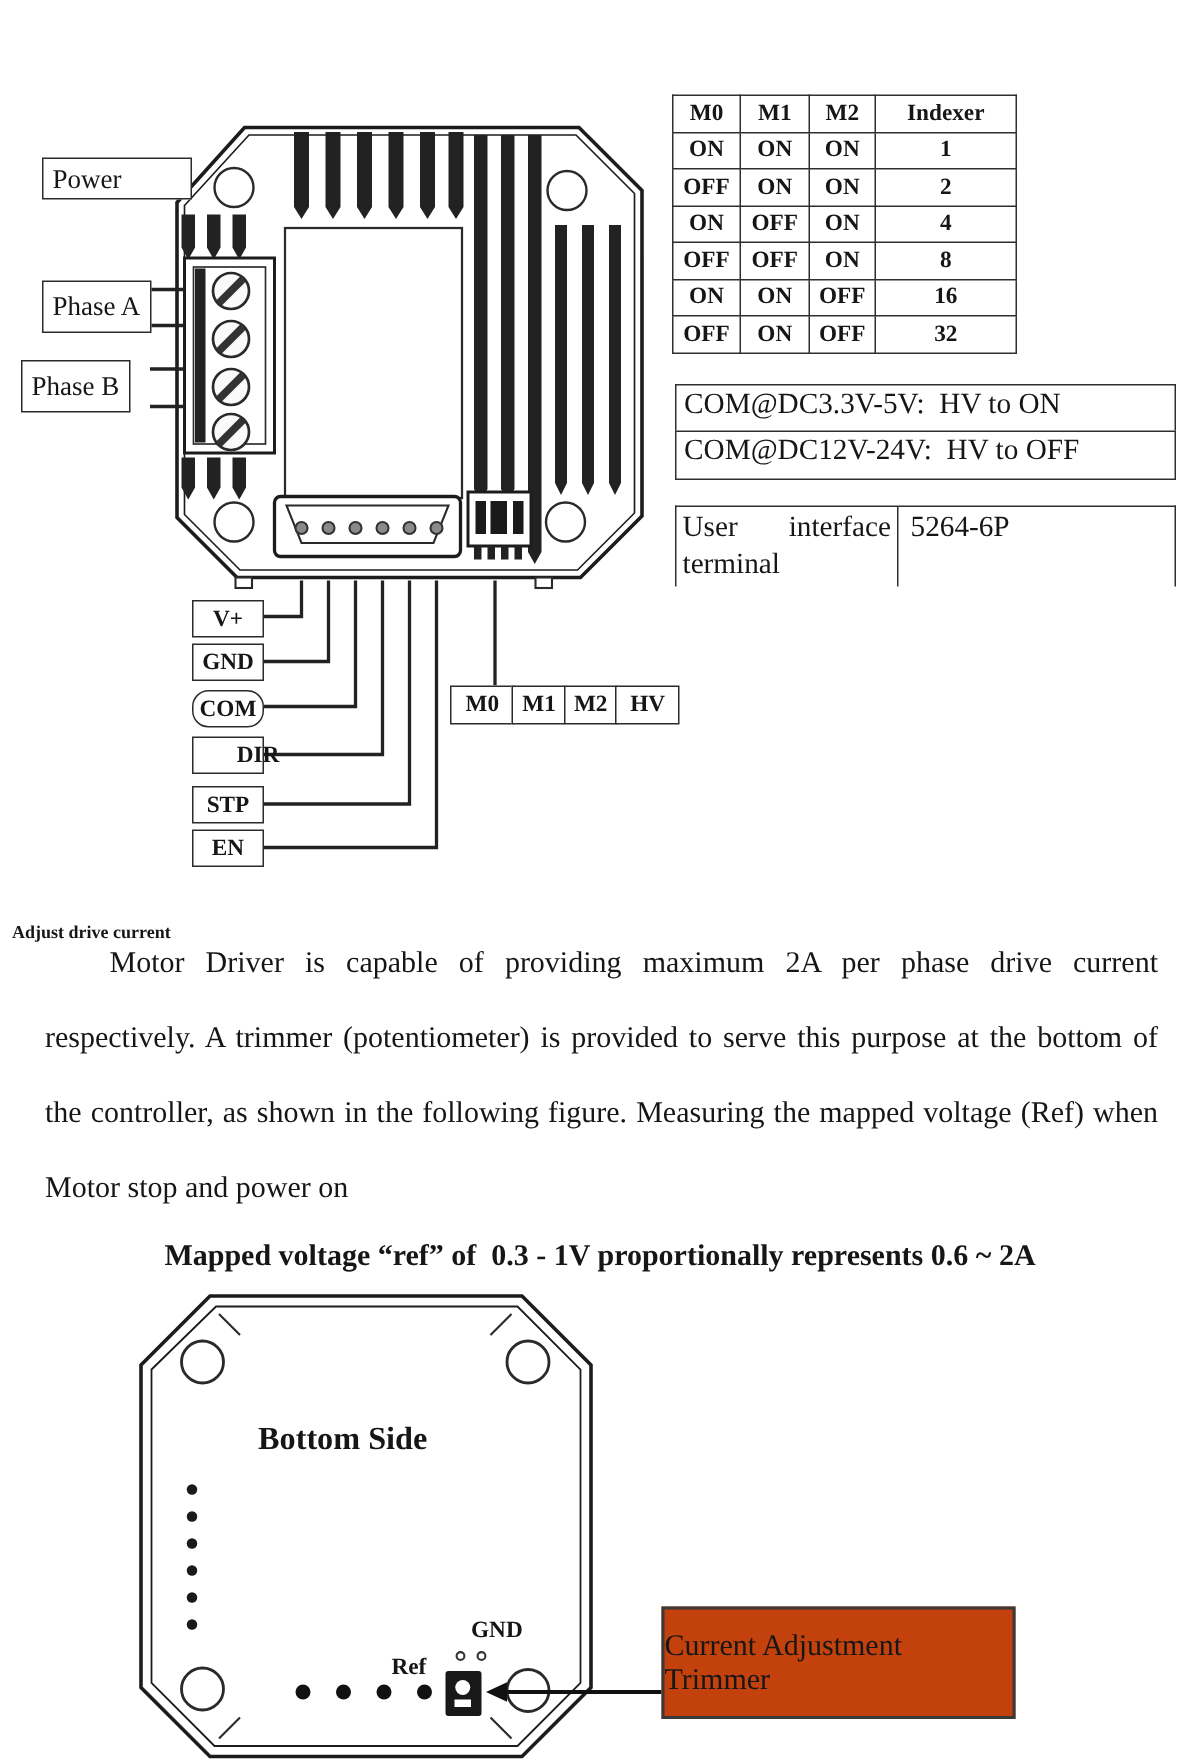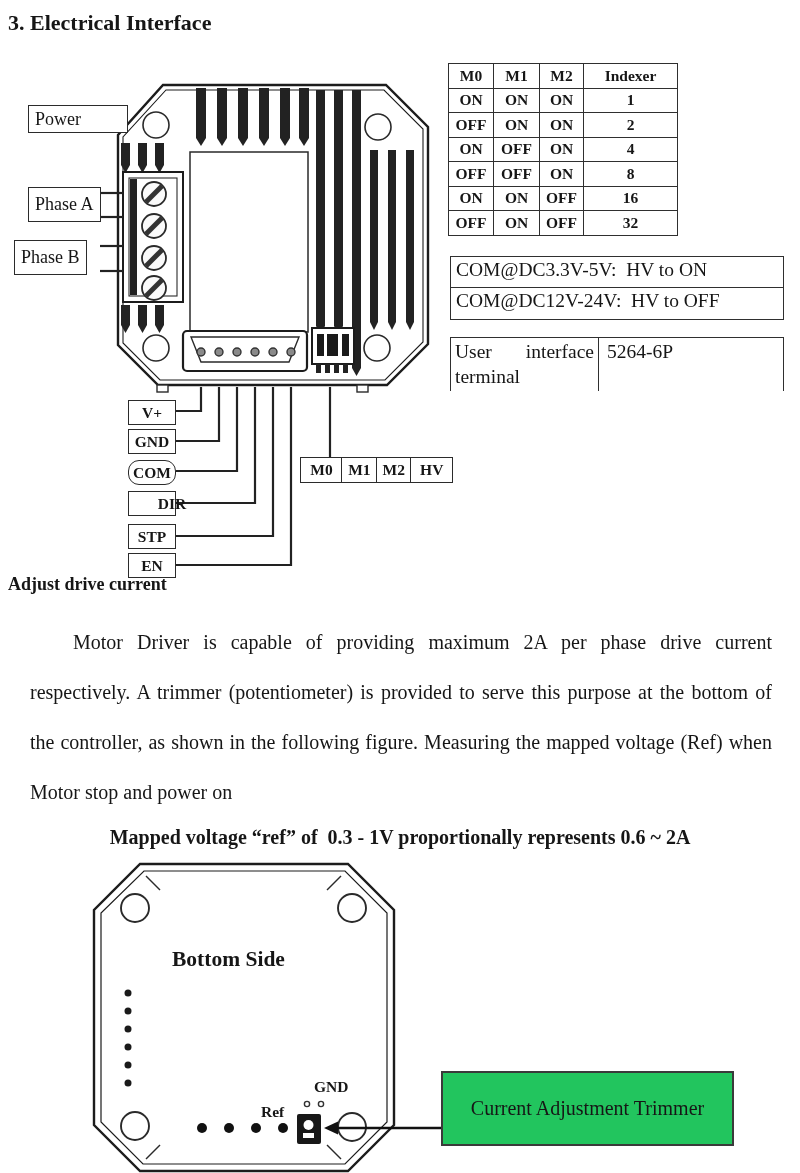--- a/index.html
+++ b/index.html
@@ -28,35 +28,34 @@
   .ttbl{position:absolute;left:450px;top:337px;width:334px;border:1.6px solid #2f2f2f;border-bottom:none;
         box-sizing:border-box;font-size:19.5px;}
   .ttrow{display:flex;}
   .ttrow.first{border-bottom:1.6px solid #2f2f2f;}
   .ttlabel{width:148px;border-right:1.6px solid #2f2f2f;box-sizing:border-box;padding:1px 4px 2px 4px;line-height:25px;}
   .ttlabel.justify{text-align:justify;}
   .ttvalue{flex:1;padding:1px 4px 2px 8px;line-height:25px;}
   .ttrow.second{min-height:48px;}
   
   .h-title{position:absolute;left:8px;top:10px;font-size:22px;font-weight:bold;}
-  .h-adjust{position:absolute;left:8px;top:574px;font-size:18px;font-weight:bold;}
+  .h-adjust{position:absolute;left:8px;top:614px;font-size:12px;font-weight:bold;}
   .para{position:absolute;left:30px;top:617px;width:742px;font-size:20px;line-height:50px;
         text-align:justify;text-indent:43px;}
   .mapnote{position:absolute;left:0;top:826px;width:800px;text-align:center;font-size:20px;font-weight:bold;}
   .bottomtitle{position:absolute;left:172px;top:947px;font-size:21.5px;font-weight:bold;}
   .reflbl{position:absolute;top:1078px;font-size:15.5px;font-weight:bold;}
-  .callout{position:absolute;left:441px;top:1071px;width:293px;height:75px;border:2px solid #3a3a3a;
-        display:flex;align-items:center;justify-content:center;font-size:20px;background:#22c55e;box-sizing:border-box;}
+  .callout{position:absolute;left:441px;top:1071px;width:236px;height:75px;border:2px solid #3a3a3a;
+        display:flex;align-items:center;justify-content:center;font-size:20px;background:#c2410c;box-sizing:border-box;}
 </style>
 </head>
 <body>
 
 <div class="page">
 
-  <div class="h-title">3. Electrical Interface</div>
 
   <svg class="abs" style="left:0;top:80px;" width="470" height="505" viewBox="0 80 470 505">
 
     <g fill="#fff" stroke="#1c1c1c">
       <path d="M163,85 L386,85 L428,127 L428,344 L387,385 L158,385 L118,345 L118,135 Z" stroke-width="2.4"></path>
       <path d="M166,90 L384,90 L423,129 L423,342 L385,380 L160,380 L123,343 L123,137 Z" stroke-width="1.1" fill="none"></path>
     </g>
 
     <g fill="#222" stroke="none">
       <path d="M196,88 h10 v50 l-5,8 l-5,-8 Z"></path>

